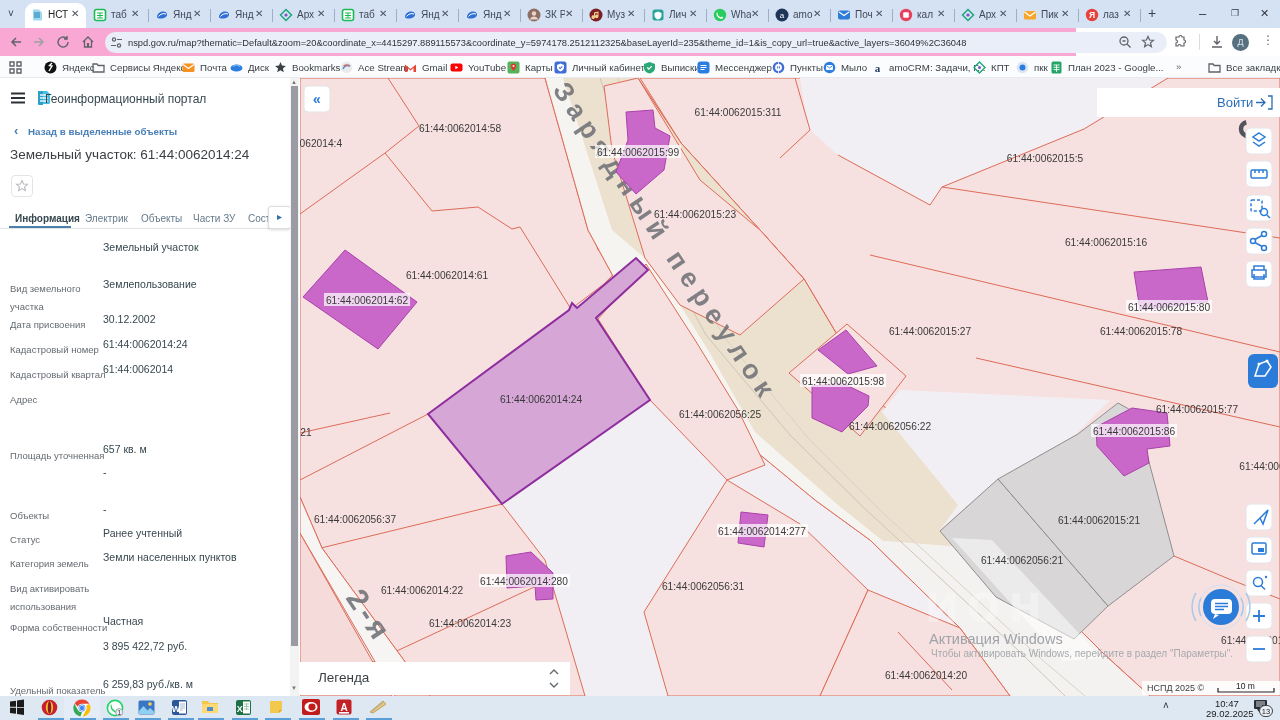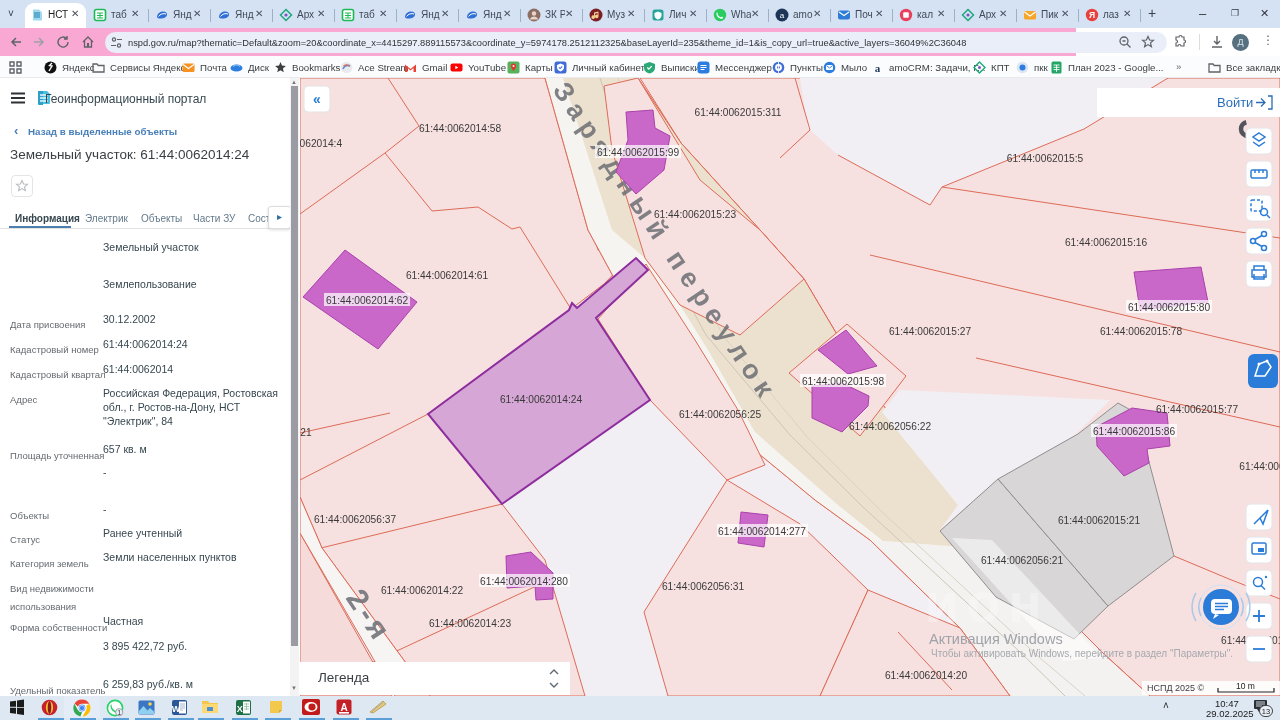--- a/index.html
+++ b/index.html
@@ -347,39 +347,39 @@
  <div class="sb" style="left:85px;top:135px;font-size:10px;color:#64798a">Электрик</div>
  <div class="sb" style="left:141px;top:135px;font-size:10px;color:#64798a">Объекты</div>
  <div class="sb" style="left:193px;top:135px;font-size:10px;color:#64798a">Части ЗУ</div>
  <div class="sb" style="left:248px;top:135px;font-size:10px;color:#64798a">Соста</div>
  <div class="sb" style="left:9px;top:148px;width:62px;height:3px;background:#4a7fae"></div>
  <div class="sb" style="left:0;top:150px;width:290px;height:1px;background:#e3e3e3"></div>
  <div class="sb" style="left:268px;top:128px;width:23px;height:23px;background:#fff;border:1px solid #ddd;border-radius:3px;box-shadow:0 1px 3px rgba(0,0,0,.15)">
   <div style="position:absolute;left:8px;top:4px;color:#2d6da3;font-size:10px">▸</div>
  </div>
 <div class="sb val" style="left:103px;top:162px">Земельный участок</div>
+<div class="sb lbl" style="left:10px;top:202px">Вид земельного участка</div>
 <div class="sb val" style="left:103px;top:199px">Землепользование</div>
 <div class="sb lbl" style="left:10px;top:238px">Дата присвоения</div>
 <div class="sb val" style="left:103px;top:234px">30.12.2002</div>
 <div class="sb lbl" style="left:10px;top:263px">Кадастровый номер</div>
 <div class="sb val" style="left:103px;top:259px">61:44:0062014:24</div>
 <div class="sb lbl" style="left:10px;top:288px">Кадастровый квартал</div>
 <div class="sb val" style="left:103px;top:284px">61:44:0062014</div>
 <div class="sb lbl" style="left:10px;top:313px">Адрес</div>
-<div class="sb val" style="left:103px;top:308px">Российская Федерация, Ростовская<br>обл., г. Ростов-на-Дону, НСТ<br>"Электрик", 84</div>
 <div class="sb lbl" style="left:10px;top:369px">Площадь уточненная</div>
 <div class="sb val" style="left:103px;top:364px">657 кв. м</div>
 <div class="sb val" style="left:103px;top:387px">-</div>
 <div class="sb lbl" style="left:10px;top:429px">Объекты</div>
 <div class="sb val" style="left:103px;top:424px">-</div>
 <div class="sb lbl" style="left:10px;top:453px">Статус</div>
 <div class="sb val" style="left:103px;top:448px">Ранее учтенный</div>
 <div class="sb lbl" style="left:10px;top:477px">Категория земель</div>
 <div class="sb val" style="left:103px;top:472px">Земли населенных пунктов</div>
-<div class="sb lbl" style="left:10px;top:502px">Вид недвижимости использования</div>
+<div class="sb lbl" style="left:10px;top:502px">Вид активировать использования</div>
 <div class="sb lbl" style="left:10px;top:541px">Форма собственности</div>
 <div class="sb val" style="left:103px;top:536px">Частная</div>
 <div class="sb val" style="left:103px;top:561px">3 895 422,72 руб.</div>
 <div class="sb lbl" style="left:10px;top:604px">Удельный показатель</div>
 <div class="sb val" style="left:103px;top:599px">6 259,83 руб./кв. м</div>
 
 </div>
 <div id="sbtrack"></div>
 <div id="sbthumb"></div>
 <div class="abs" style="left:291px;top:79px;font-size:6px;color:#777">▲</div>

